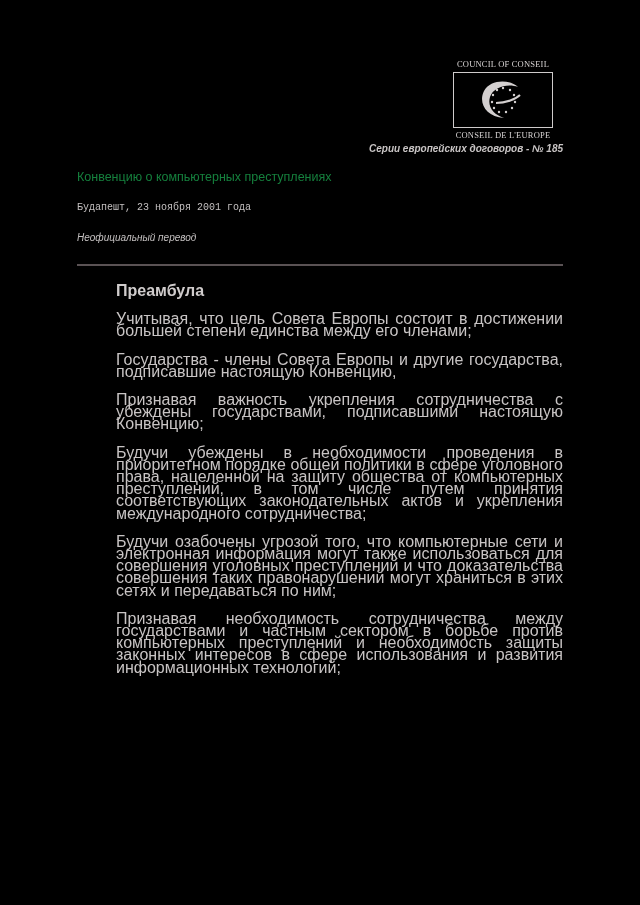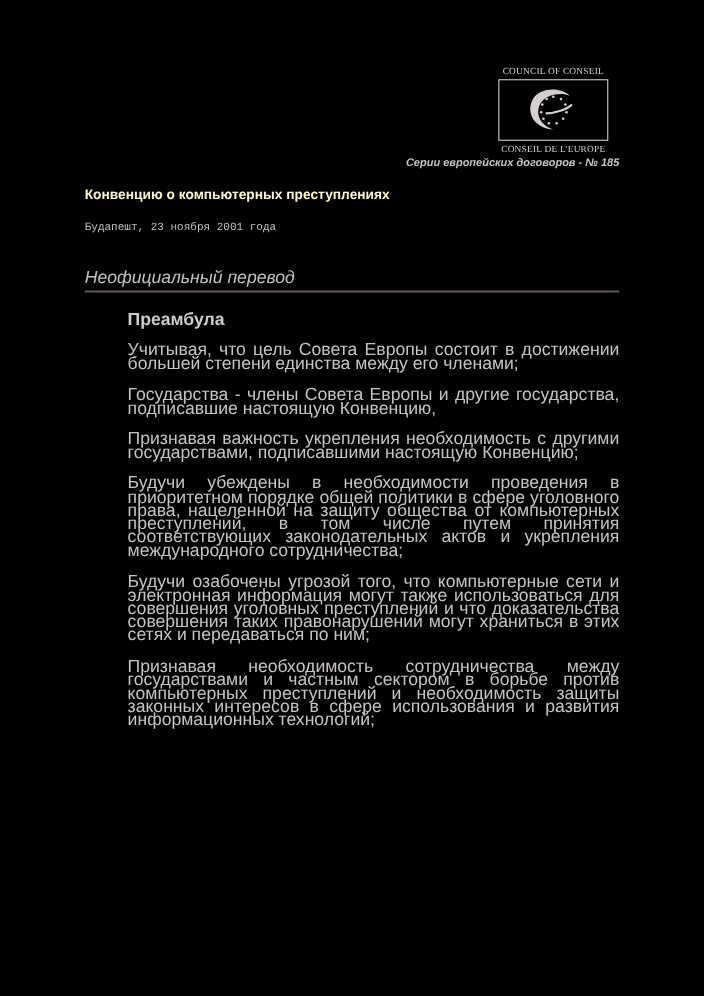--- a/index.html
+++ b/index.html
@@ -50,38 +50,38 @@
       font-style: italic;
       font-weight: bold;
       color: #c8c4c4;
       white-space: nowrap;
     }
     .title {
       position: absolute;
       left: 77px;
       top: 170px;
       font-size: 12.5px;
-      font-weight: bold;
-      color: #fef9c3;
+      font-weight: normal;
+      color: #15803d;
       white-space: nowrap;
     }
     .place-date {
       position: absolute;
       left: 77px;
       top: 202px;
       font-size: 10px;
       color: #c4c0c0;
       white-space: nowrap;
       font-family: Liberation Mono, monospace;
     }
     .unofficial {
       position: absolute;
       left: 77px;
-      top: 244px;
-      font-size: 16px;
+      top: 232px;
+      font-size: 10px;
       font-style: italic;
       color: #c4c0c0;
       white-space: nowrap;
     }
     .rule {
       position: absolute;
       left: 77px;
       top: 264px;
       width: 486px;
       height: 2px;
@@ -142,17 +142,17 @@
 <div class="place-date">Будапешт, 23 ноября 2001 года</div>
 
 <div class="unofficial">Неофициальный перевод</div>
 
 <div class="rule"></div>
 
 <div class="body-text">
   <p class="preamble-heading">Преамбула</p>
   <p class="para">Учитывая, что цель Совета Европы состоит в достижении большей степени единства между его членами;</p>
   <p class="para">Государства - члены Совета Европы и другие государства, подписавшие настоящую Конвенцию,</p>
-  <p class="para">Признавая важность укрепления необходимость с другими государствами, подписавшими настоящую Конвенцию;</p>
+  <p class="para">Признавая важность укрепления сотрудничества с убеждены государствами, подписавшими настоящую Конвенцию;</p>
   <p class="para">Будучи убеждены в необходимости проведения в приоритетном порядке общей политики в сфере уголовного права, нацеленной на защиту общества от компьютерных преступлений, в том числе путем принятия соответствующих законодательных актов и укрепления международного сотрудничества;</p>
   <p class="para">Будучи озабочены угрозой того, что компьютерные сети и электронная информация могут также использоваться для совершения уголовных преступлений и что доказательства совершения таких правонарушений могут храниться в этих сетях и передаваться по ним;</p>
   <p class="para">Признавая необходимость сотрудничества между государствами и частным сектором в борьбе против компьютерных преступлений и необходимость защиты законных интересов в сфере использования и развития информационных технологий;</p>
 </div>
 
 </body></html>

